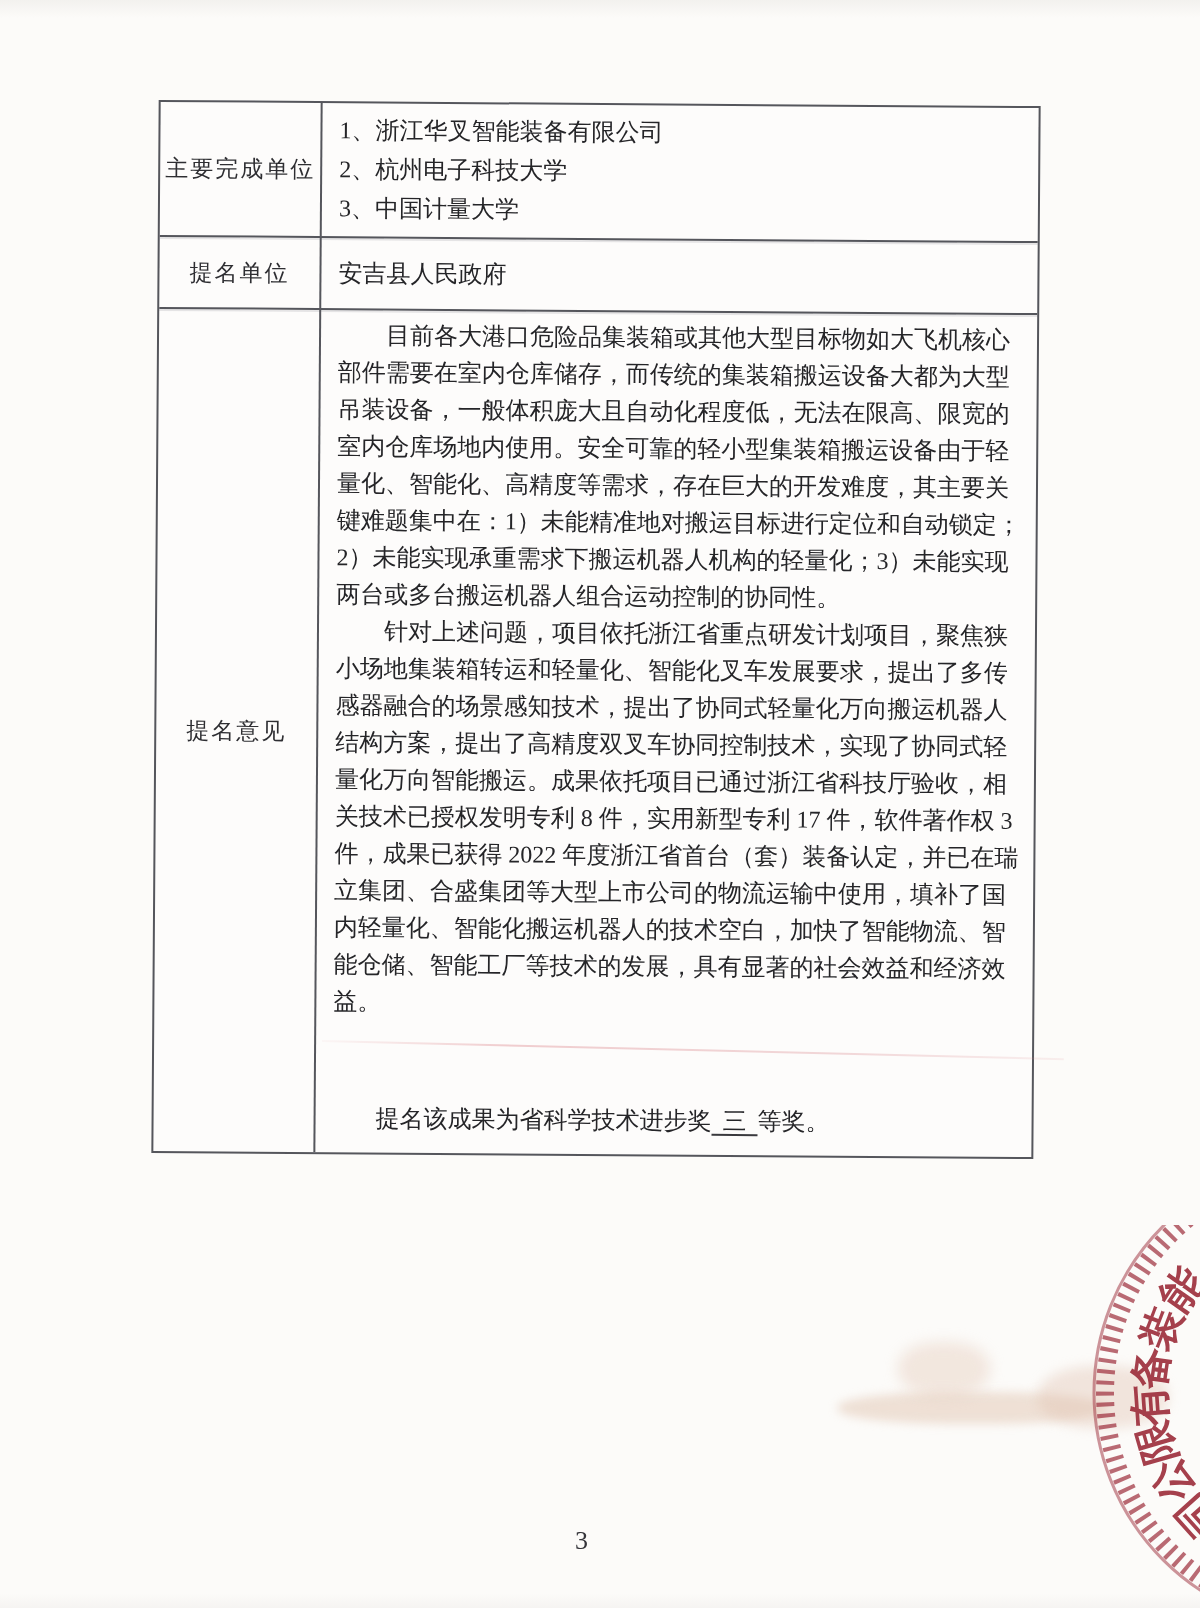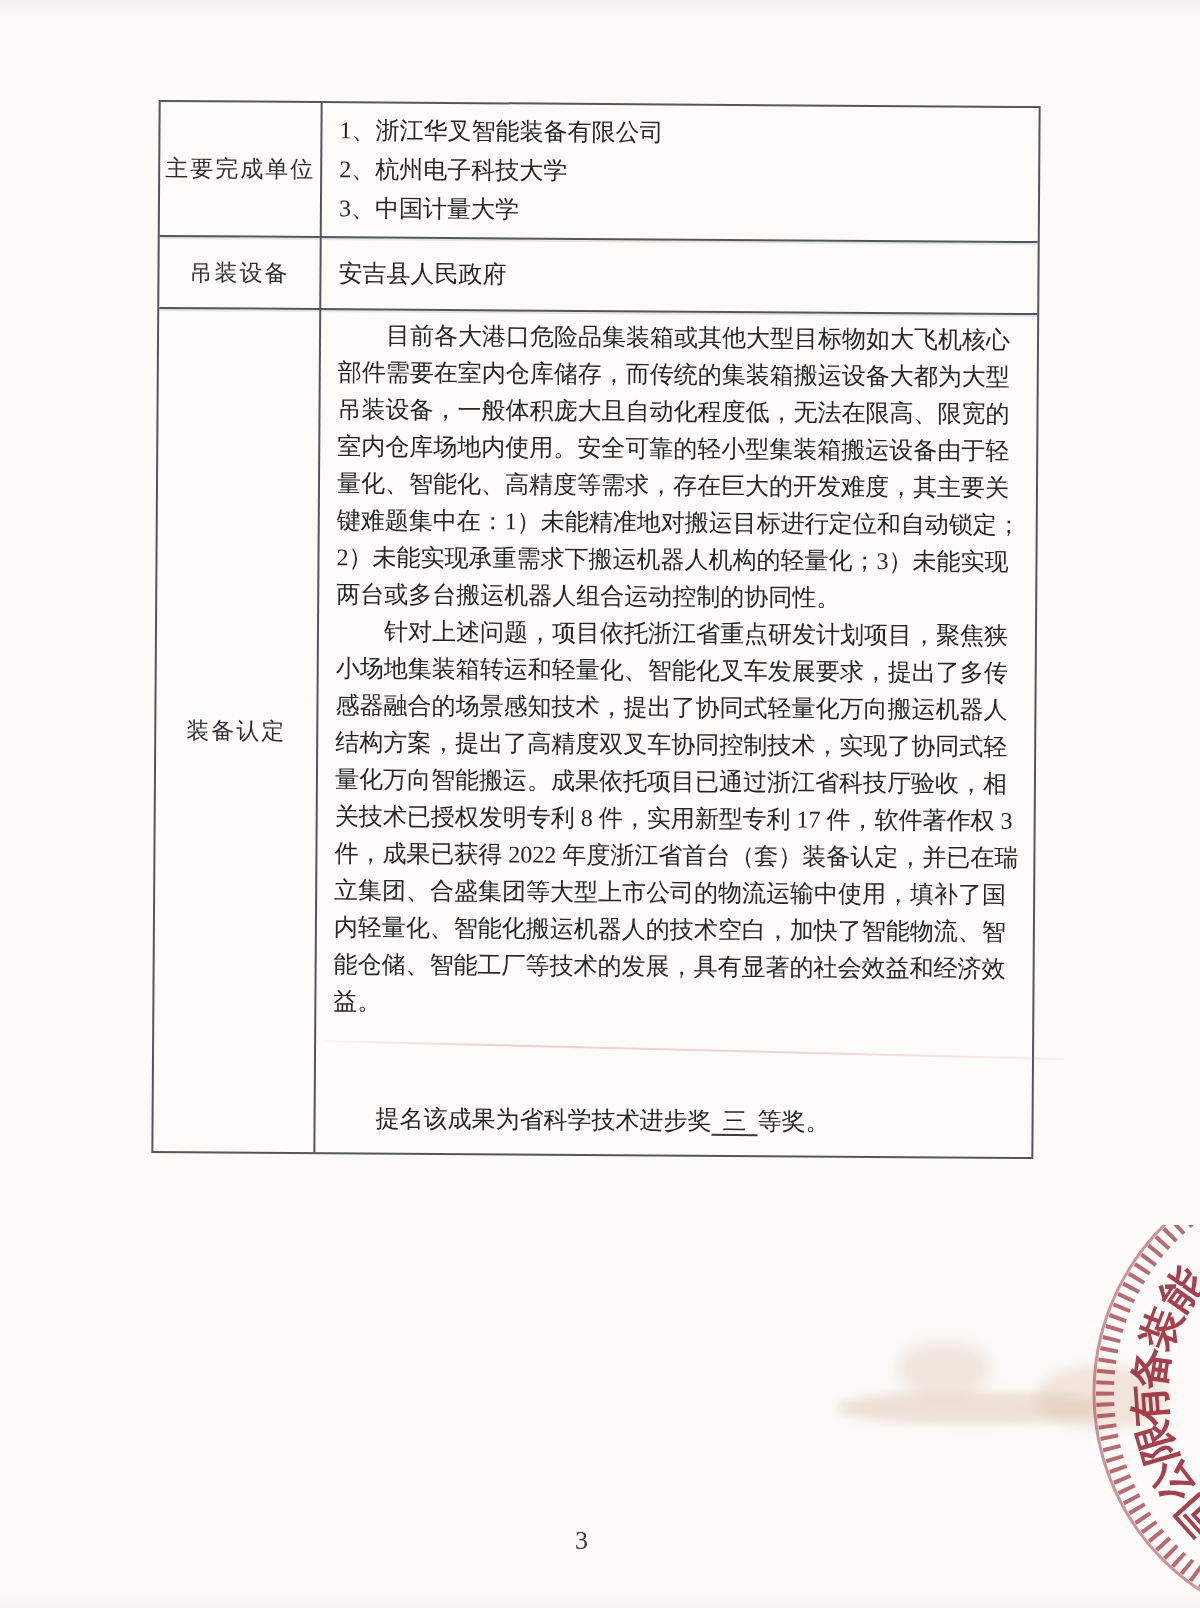--- a/index.html
+++ b/index.html
@@ -99,30 +99,30 @@
       </div>
       <div class="cnt">
         <div class="line">1、浙江华叉智能装备有限公司</div>
         <div class="line">2、杭州电子科技大学</div>
         <div class="line">3、中国计量大学</div>
       </div>
     </div>
 
     <div class="row r2">
       <div class="lbl">
-        <span>吊装设备</span>
+        <span>提名单位</span>
       </div>
       <div class="cnt">
         <span>安吉县人民政府</span>
       </div>
     </div>
 
     <div class="row r3">
       <div class="lbl">
-        <span>装备认定</span>
+        <span>提名意见</span>
       </div>
       <div class="cnt">
         <div class="para">
           <div class="line">目前各大港口危险品集装箱或其他大型目标物如大飞机核心</div>
           <div class="line">部件需要在室内仓库储存，而传统的集装箱搬运设备大都为大型</div>
           <div class="line">吊装设备，一般体积庞大且自动化程度低，无法在限高、限宽的</div>
           <div class="line">室内仓库场地内使用。安全可靠的轻小型集装箱搬运设备由于轻</div>
           <div class="line">量化、智能化、高精度等需求，存在巨大的开发难度，其主要关</div>
           <div class="line">键难题集中在：1）未能精准地对搬运目标进行定位和自动锁定；</div>
           <div class="line">2）未能实现承重需求下搬运机器人机构的轻量化；3）未能实现</div>

